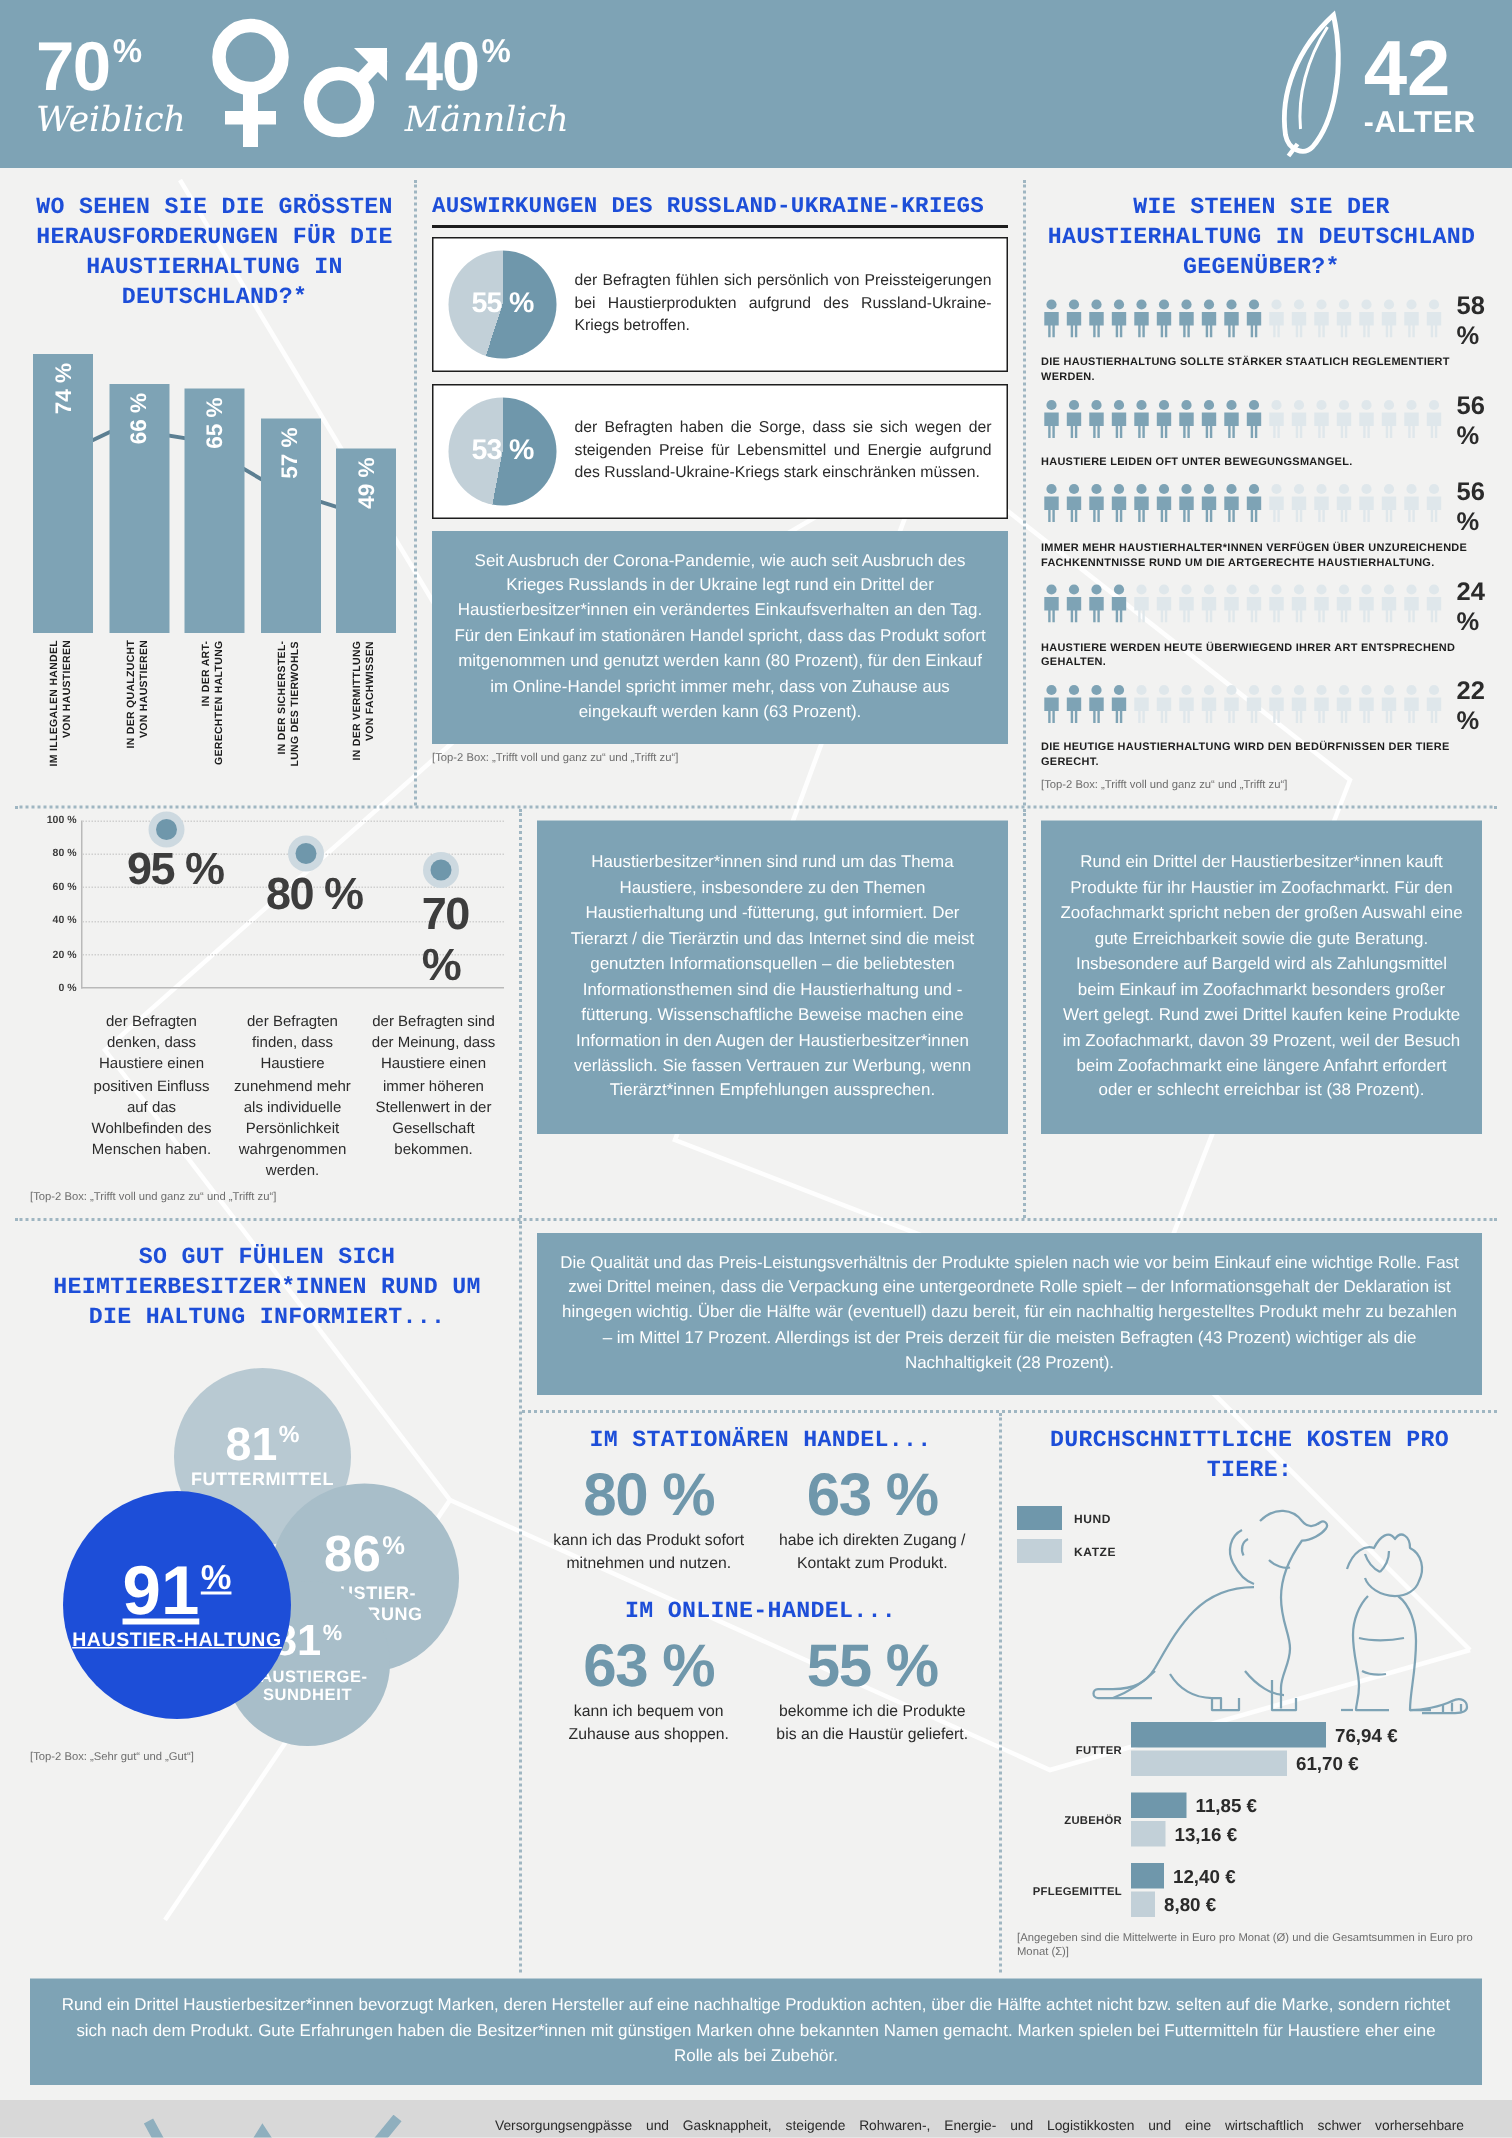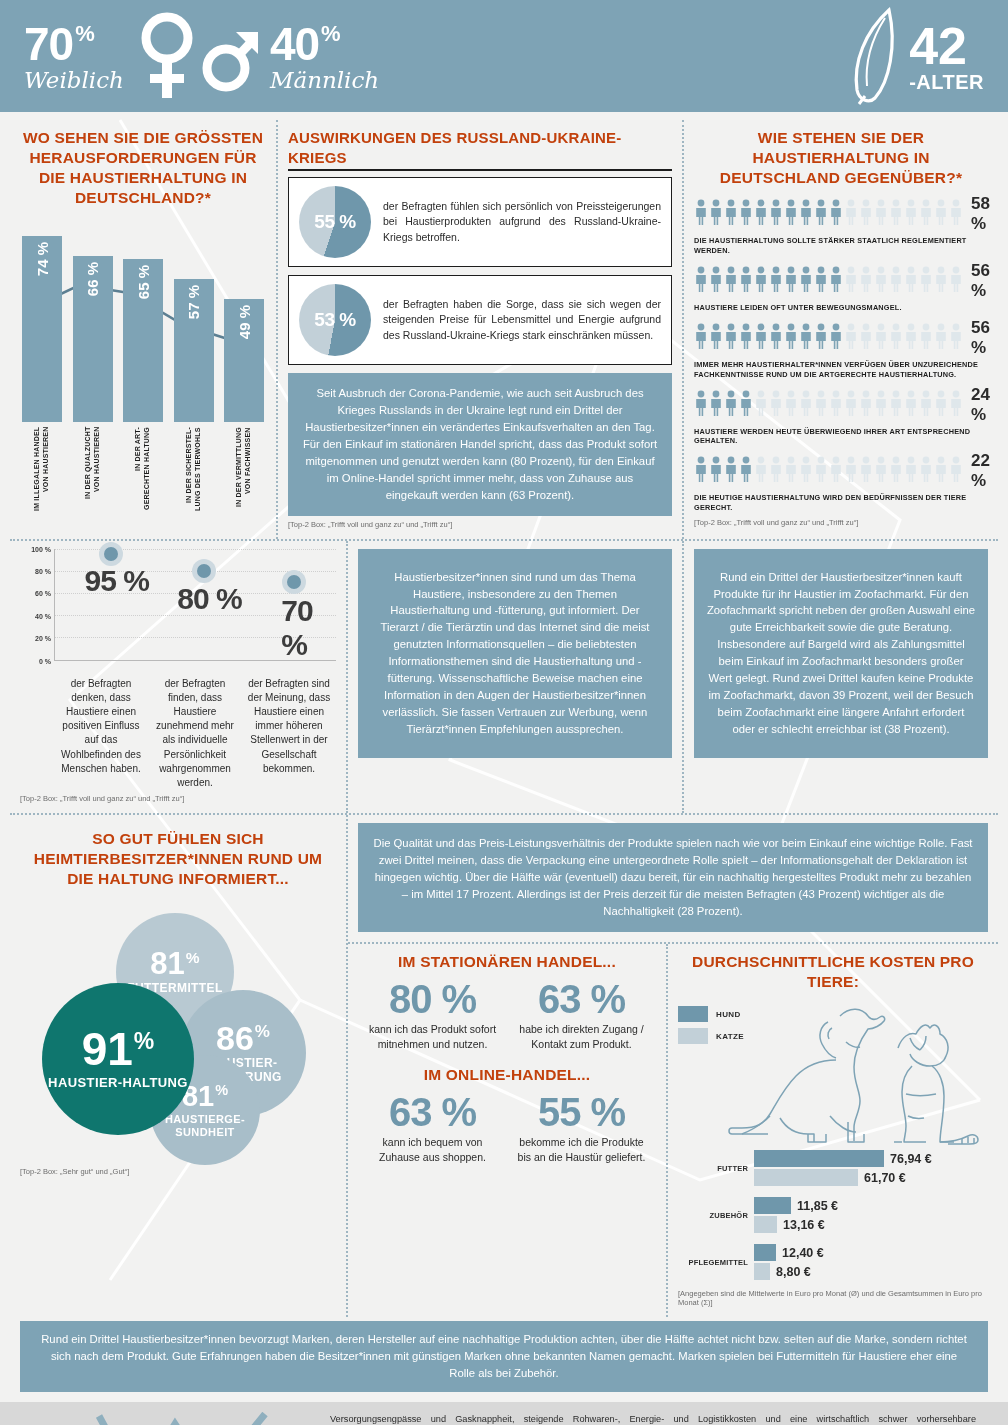--- a/index.html
+++ b/index.html
@@ -33,22 +33,23 @@
 
   
   .content { position:relative; z-index:2; padding: 8px 10px 0 10px; }
   .row { display:flex; }
   .cell { position:relative; padding: 8px 10px 10px 10px; }
   .dotted-r { border-right: 2px dotted #9fb6c2; }
   .dotted-b { border-bottom: 2px dotted #9fb6c2; }
 
   h2.sec-title {
     font-size: 15.5px; font-weight: 700; text-align:center;
-    line-height: 1.3; letter-spacing: 0.2px; color:#c2410c;
+    line-height: 1.3; letter-spacing: 0.2px; color:#1d4ed8;
     margin-bottom: 6px;
+    font-family: Liberation Mono, monospace;
   }
   h2.sec-title.left-underline {
     text-align:left; border-bottom: 2px solid #1d1d1d; padding-bottom:2px;
     font-size:15px;
   }
   .footnote { font-size: 7.5px; color: #6d6d6d; margin-top: 4px; }
 
   
   .barchart { position:relative; height: 300px; display:flex; align-items:flex-end; justify-content:space-between; padding: 0 2px; }
   .barcol { width: 40px; display:flex; flex-direction:column; align-items:center; }
@@ -717,21 +718,21 @@
             </div>
           <div class="cl" style="font-size:12px;margin-top:3px;white-space:pre-line">HAUSTIER-FÜTTERUNG</div>
         </div>
         <div class="circ" style="width:110px;height:110px;left:130px;top:160px;background:#a8bec9;">
           <div class="num" style="font-size:29px">
               <span>81</span>
               <span class="pc">%</span>
             </div>
           <div class="cl" style="font-size:11px;margin-top:3px;white-space:pre-line">HAUSTIERGE-SUNDHEIT</div>
         </div>
-        <div class="circ" style="width:152px;height:152px;left:22px;top:88px;background:#0f766e;">
+        <div class="circ" style="width:152px;height:152px;left:22px;top:100px;background:#1d4ed8;text-decoration:underline;">
           <div class="num" style="font-size:46px">
               <span>91</span>
               <span class="pc">%</span>
             </div>
           <div class="cl" style="font-size:13px;margin-top:4px;white-space:pre-line">HAUSTIER-HALTUNG</div>
         </div>
       </div>
       <div class="footnote" style="margin-top:-6px">[Top-2 Box: „Sehr gut“ und „Gut“]</div>
     </div>
 

